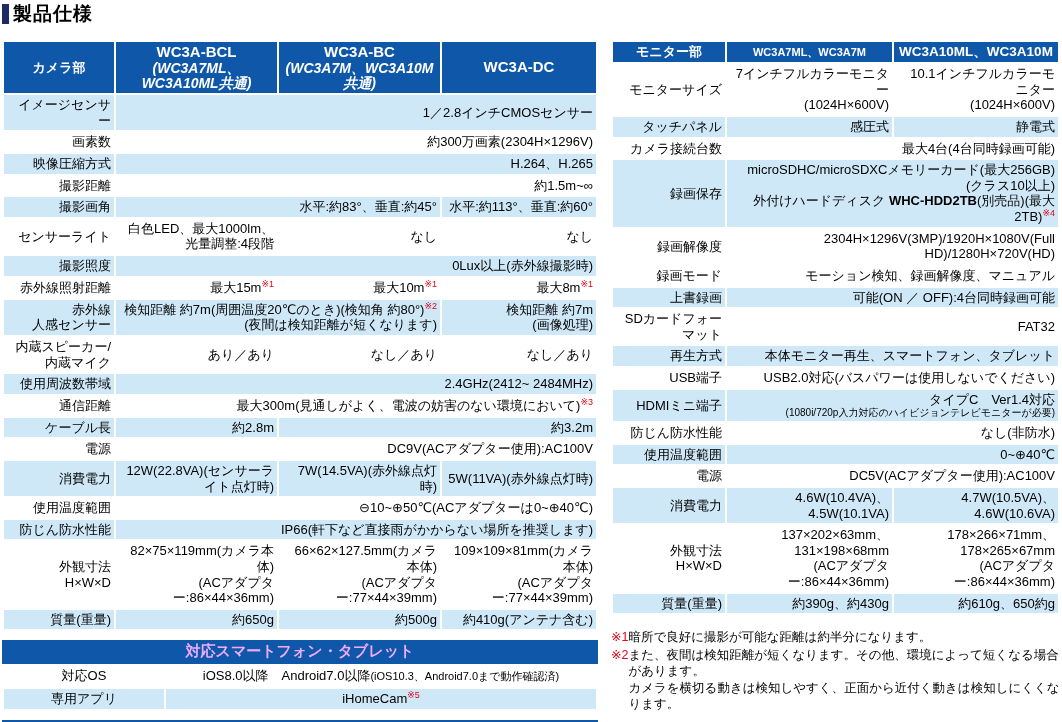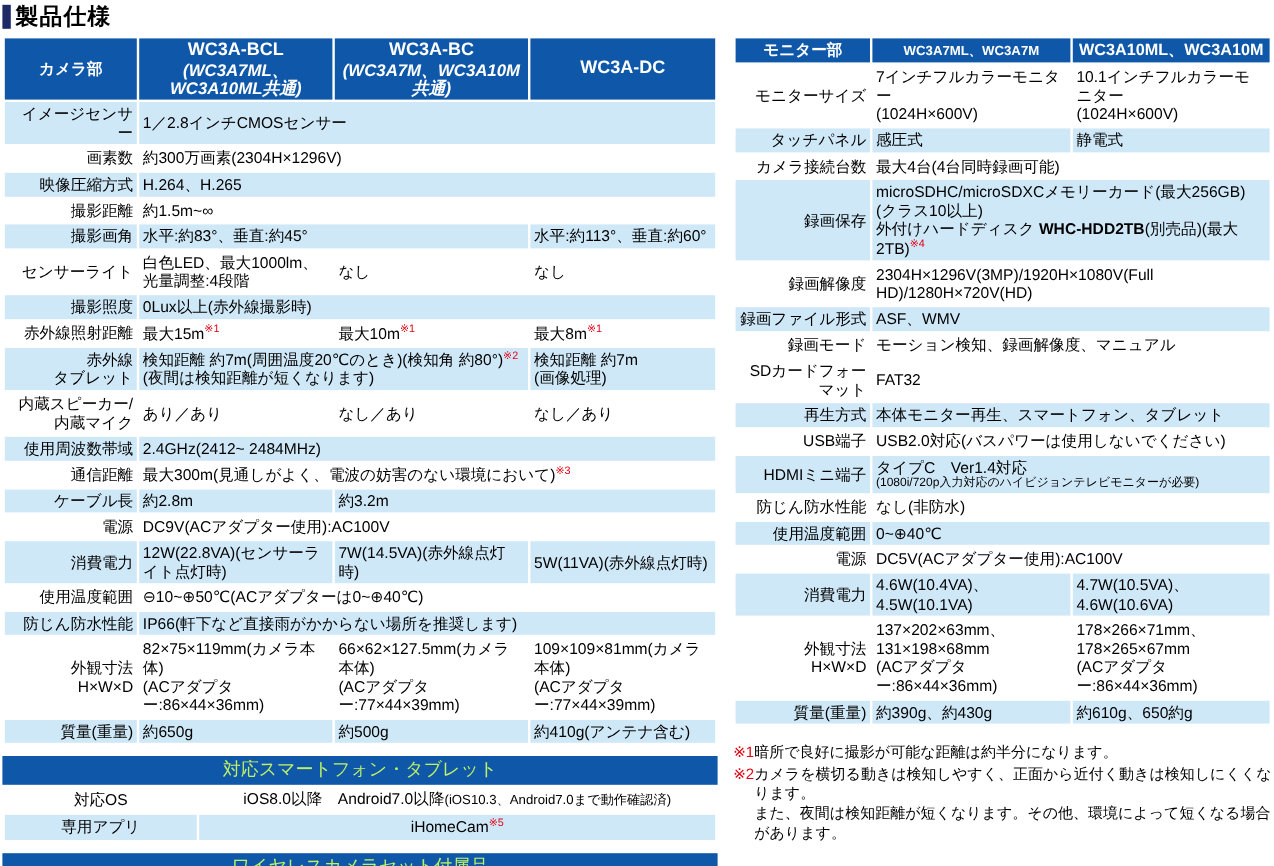--- a/index.html
+++ b/index.html
@@ -1,46 +1,46 @@
 <!DOCTYPE html>
 <html><head>
 <meta charset="utf-8">
 <style>
   * { box-sizing: border-box; margin: 0; padding: 0; }
   html,body { width:1062px; height:722px; background:#fff; color:#000;
     font-family:"Liberation Sans","DejaVu Sans",sans-serif; overflow:hidden; }
   .page { padding:2px 2px 0 2px; }
 
   
-  .page-title { display:flex; align-items:center; height:24px; margin-bottom:4px;text-align:right; }
+  .page-title { display:flex; align-items:center; height:24px; margin-bottom:14px;text-align:right; }
   .title-bar { width:7px; height:20px; background:#1e2a66; margin-right:4px; }
   .title-text { font-size:19px; font-weight:bold; letter-spacing:1px; }
 
   .cols { display:flex; gap:13px; align-items:flex-start; }
   .left-col { width:596px; }
   .right-col { width:449px; }
 
   
   table.spec { border-collapse:separate; border-spacing:2px; width:100%; table-layout:fixed; }
   table.spec th, table.spec td { padding:2px 3px; font-size:13px; line-height:1.2; vertical-align:middle; }
-  table.spec td { text-align:left; }
+  table.spec td { text-align:right; }
   th.lab { text-align:right; font-weight:normal; padding-left:5px; }
   tr.a th, tr.a td { background:#cfe8f8; }
   tr.b th, tr.b td { background:#ffffff; }
   tr.hd th { background:#0f57a8; color:#fff; font-weight:bold; text-align:center; padding:2px 2px; }
   th.hd-lab { text-align:left; font-size:15px; padding-left:6px; }
   .model { font-size:15px; line-height:1.1; display:block; }
   .sub { font-size:14px; line-height:1.1; display:block; font-weight:bold;font-style:italic; }
   .mark { color:#e50012; font-size:9px; vertical-align:super; line-height:1; }
   .fs12 { font-size:12px; } .fs11 { font-size:11px; } .fs10 { font-size:10px; }
   .lab-s { font-size:10px; } .lab-m { font-size:11px; }
   .ln { display:block; }
 
   
-  .banner { background:#0f57a8; color:#bef264; font-weight:normal; font-size:15px;
+  .banner { background:#0f57a8; color:#f0abfc; font-weight:bold; font-size:15px;
     text-align:center; padding:2px 0 3px 0; margin-top:9px; }
   table.mini { border-collapse:separate; border-spacing:2px; width:100%; table-layout:fixed; }
   table.mini th, table.mini td { padding:2px 4px; font-size:13px; line-height:1.25; text-align:center; font-weight:normal; }
 
   
   .acc-body { background:#dde8f2; border:1px solid #bcd0e2; padding:4px 6px 5px 8px; }
   .acc-row { display:grid; font-size:13px; line-height:1.45; }
   .acc-two { grid-template-columns:328px auto; }
   .blt { font-size:9px; vertical-align:1px; margin-right:3px; }
 
@@ -118,21 +118,21 @@
         </tr>
         <tr class="b">
           <th class="lab">赤外線照射距離</th>
           <td><span>最大15m</span><span class="mark">※1</span></td>
           <td><span>最大10m</span><span class="mark">※1</span></td>
           <td><span>最大8m</span><span class="mark">※1</span></td>
         </tr>
         <tr class="a">
           <th class="lab">
                 <span class="ln">赤外線</span>
-                <span class="ln">タブレット</span>
+                <span class="ln">人感センサー</span>
               </th>
           <td colspan="2" class="fs12"><span>検知距離 約7m(周囲温度20℃のとき)(検知角 約80°)</span><span class="mark">※2</span><span class="ln">(夜間は検知距離が短くなります)</span></td>
           <td class="fs12">
                 <span class="ln">検知距離 約7m</span>
                 <span class="ln">(画像処理)</span>
               </td>
         </tr>
         <tr class="b">
           <th class="lab lab-s">内蔵スピーカー/内蔵マイク</th>
           <td>あり／あり</td>
@@ -262,27 +262,27 @@
           <th class="lab">録画保存</th>
           <td colspan="2" class="fs10">
                 <span class="ln">microSDHC/microSDXCメモリーカード(最大256GB)(クラス10以上)</span>
                 <span class="ln"><span>外付けハードディスク </span><b>WHC-HDD2TB</b><span>(別売品)(最大2TB)</span><span class="mark">※4</span></span>
               </td>
         </tr>
         <tr class="b">
           <th class="lab">録画解像度</th>
           <td colspan="2" class="fs10">2304H×1296V(3MP)/1920H×1080V(Full HD)/1280H×720V(HD)</td>
         </tr>
-        <tr class="a">
-          <th class="lab">録画ファイル形式</th>
-          <td colspan="2">ASF、WMV</td>
-        </tr>
         <tr class="b">
           <th class="lab">録画モード</th>
           <td colspan="2">モーション検知、録画解像度、マニュアル</td>
+        </tr>
+        <tr class="a">
+          <th class="lab">上書録画</th>
+          <td colspan="2">可能(ON ／ OFF):4台同時録画可能</td>
         </tr>
         <tr class="b">
           <th class="lab lab-m">SDカードフォーマット</th>
           <td colspan="2">FAT32</td>
         </tr>
         <tr class="a">
           <th class="lab">再生方式</th>
           <td colspan="2">本体モニター再生、スマートフォン、タブレット</td>
         </tr>
         <tr class="b">
@@ -336,22 +336,22 @@
         </table>
 
       <div class="notes">
         <div class="note">
           <span class="nmark">※1</span>
           <span class="ntext">暗所で良好に撮影が可能な距離は約半分になります。</span>
         </div>
         <div class="note">
           <span class="nmark">※2</span>
           <span class="ntext">
+              <span class="ln">また、夜間は検知距離が短くなります。その他、環境によって短くなる場合があります。</span>
               <span class="ln">カメラを横切る動きは検知しやすく、正面から近付く動きは検知しにくくなります。</span>
-              <span class="ln">また、夜間は検知距離が短くなります。その他、環境によって短くなる場合があります。</span>
             </span>
         </div>
 
       </div>
     </div>
 
   </div>
 </div>
 
 </body></html>

